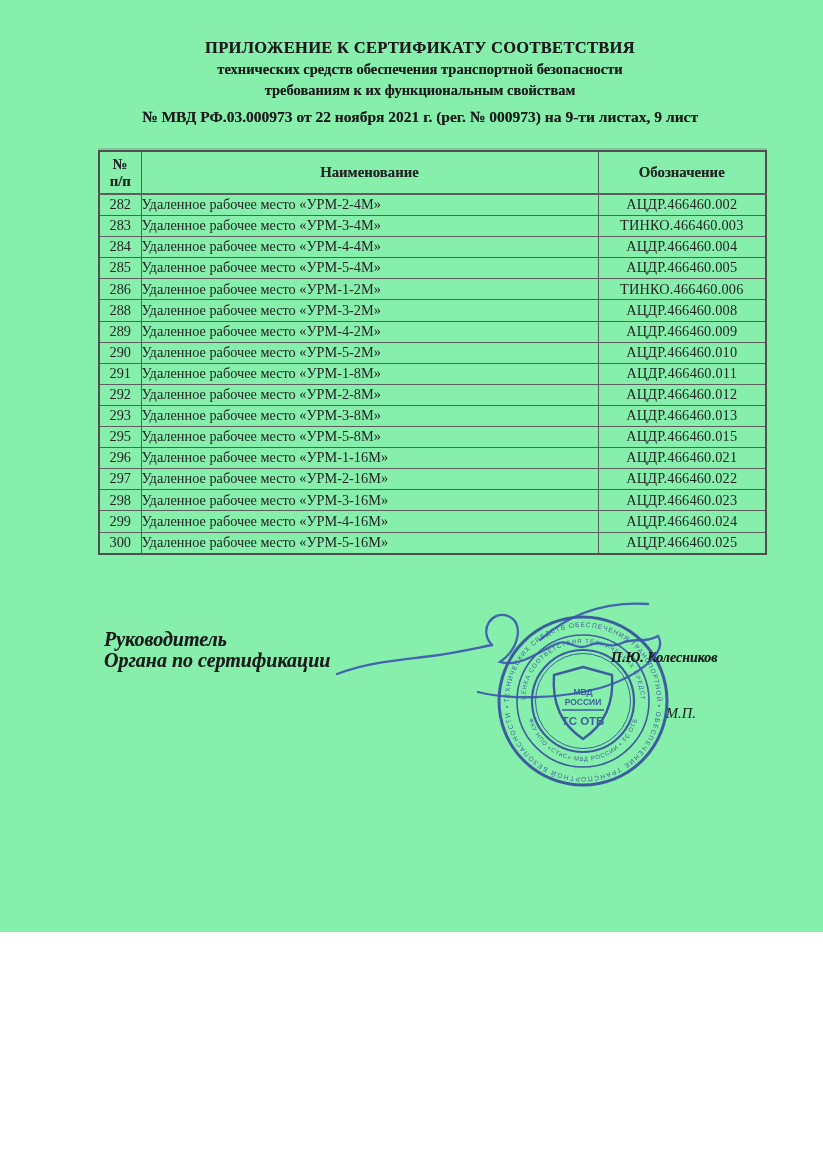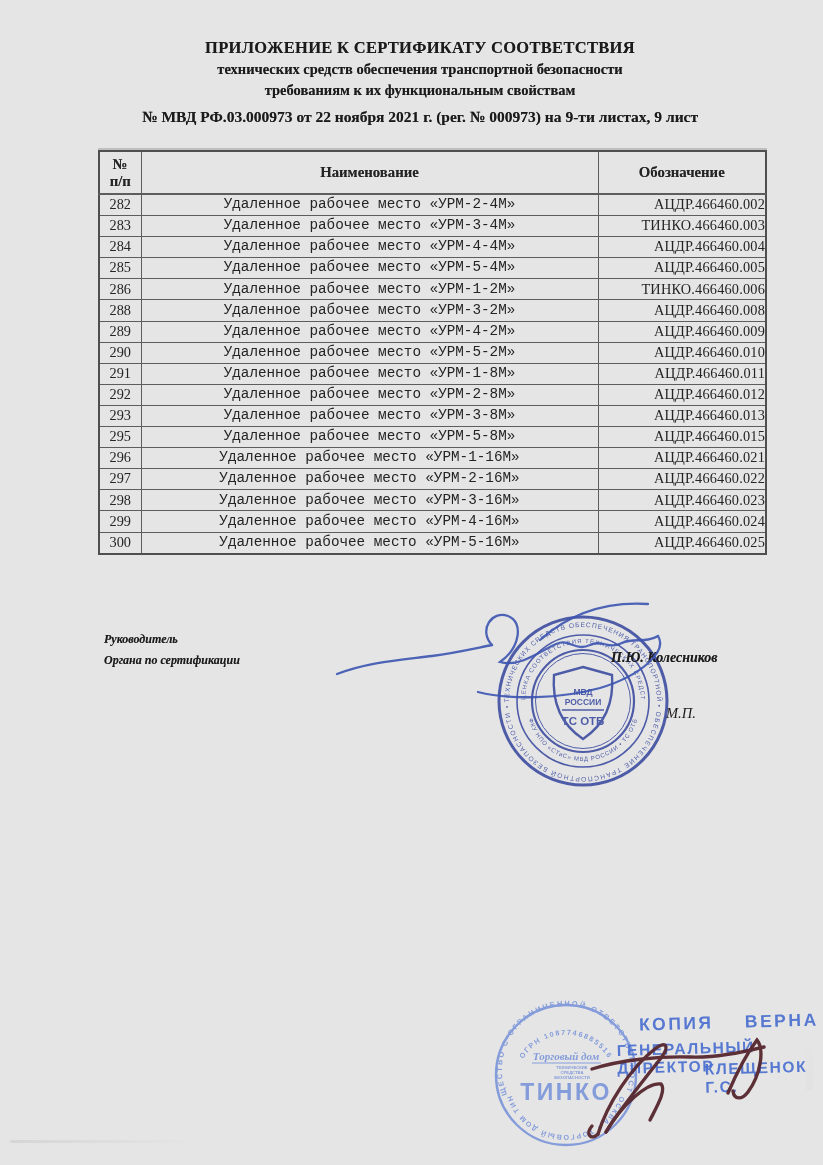--- a/index.html
+++ b/index.html
@@ -1,36 +1,36 @@
 <!DOCTYPE html>
 <html><head>
 <meta charset="utf-8">
 <style>
   html,body{margin:0;padding:0;background:#fff;}
-  #page{position:relative;width:823px;height:1165px;background:#e5e5e5;overflow:hidden;
+  #page{position:relative;width:823px;height:932px;background:#86efac;overflow:hidden;
         font-family:"Liberation Serif","DejaVu Serif",serif;color:#1b1b1b;}
   .hdr{position:absolute;left:20px;width:800px;text-align:center;font-weight:bold;
        text-shadow:0 0 .6px rgba(20,20,20,.55);}
   .hdr-title{top:38px;font-size:16.5px;letter-spacing:.3px;}
   .hdr-sub1{top:61px;font-size:14.5px;}
   .hdr-sub2{top:82px;font-size:14.5px;}
   .hdr-cert{top:108px;font-size:15.5px;}
   #doc-table{position:absolute;left:98px;top:150px;width:667px;border-collapse:collapse;
              table-layout:fixed;font-size:14.3px;color:#242424;}
   #doc-table col.c1{width:42px;} #doc-table col.c2{width:457px;} #doc-table col.c3{width:168px;}
   #doc-table th,#doc-table td{border:1.4px solid #5d5d5d;padding:0;line-height:1.1;
              overflow:hidden;white-space:nowrap;}
   #doc-table{border:2px solid #4f4f4f;box-shadow:0 -2px 0 rgba(120,120,120,.35);}
   #doc-table th{height:41px;font-size:14.8px;text-shadow:0 0 .5px rgba(20,20,20,.5);border-bottom-width:2px;}
   #doc-table td{height:20.1px;}
   td.num{text-align:center;}
-  td.nm{padding-left:9px;text-align:center;font-family:Liberation Mono, monospace;}
-  td.cd{padding-left:13px;text-align:right;letter-spacing:.2px;}
+  td.nm{padding-left:9px;text-align:left;}
+  td.cd{padding-left:13px;text-align:center;letter-spacing:.2px;}
   .sig-role{position:absolute;left:104px;top:629px;font-weight:bold;font-style:italic;
-            font-size:12px;line-height:21px;z-index:7;text-shadow:0 0 .5px rgba(20,20,20,.5);}
+            font-size:20px;line-height:21px;z-index:7;text-shadow:0 0 .5px rgba(20,20,20,.5);}
   .signer-name{position:absolute;left:611px;top:650px;font-weight:bold;font-style:italic;
             font-size:14px;z-index:7;text-shadow:0 0 .5px rgba(20,20,20,.5);}
   .mp{position:absolute;left:666px;top:705px;font-style:italic;font-size:14.5px;z-index:7;}
   svg.overlay{position:absolute;left:0;top:0;pointer-events:none;}
   #svg-stamps{z-index:4;} #svg-signatures{z-index:8;}
   .copy-line{position:absolute;font-family:"Liberation Sans","DejaVu Sans",sans-serif;
              font-weight:bold;color:#4a6fd0;z-index:6;transform:rotate(-1.6deg);opacity:.92;}
   .copy-l1{left:639px;top:1012px;font-size:17.5px;letter-spacing:2.5px;word-spacing:24px;}
   .copy-l2{left:617px;top:1039px;font-size:15.5px;letter-spacing:1.6px;word-spacing:10px;}
   .copy-l3{left:705px;top:1059px;font-size:15.5px;letter-spacing:1.6px;}

